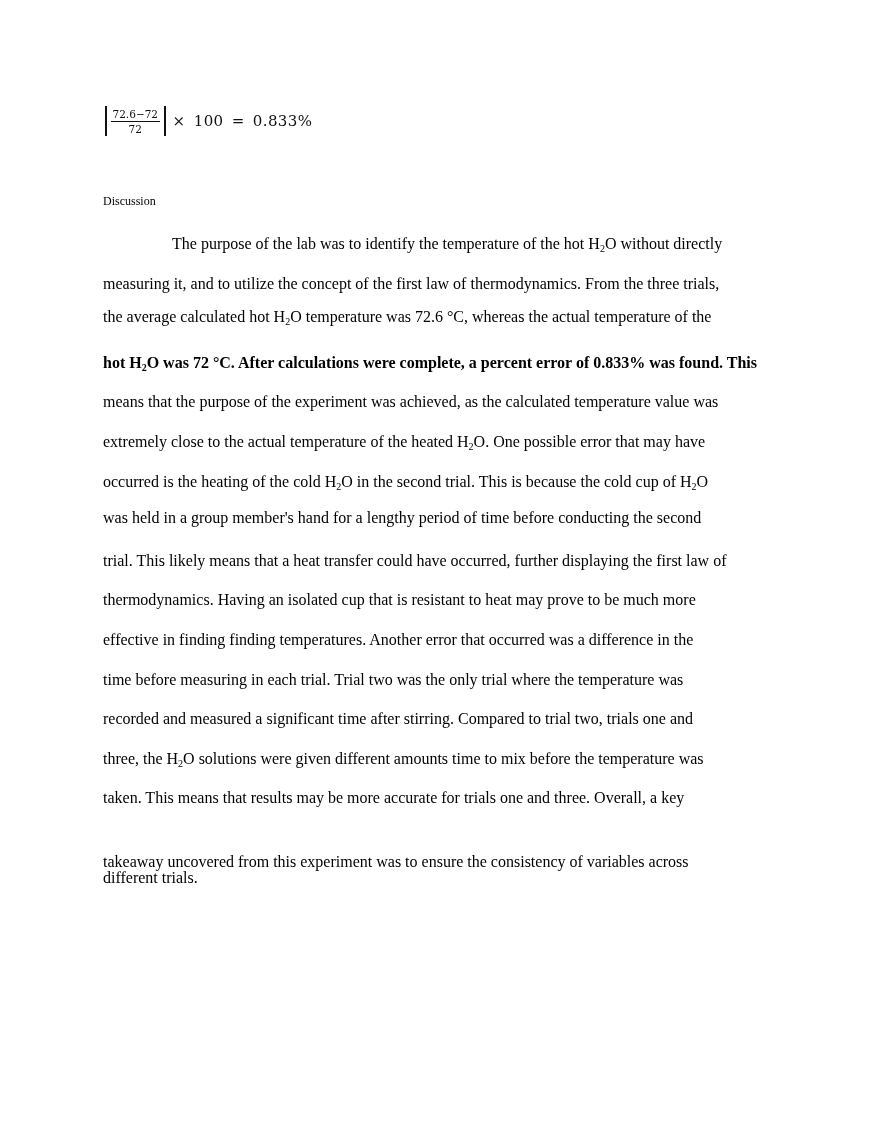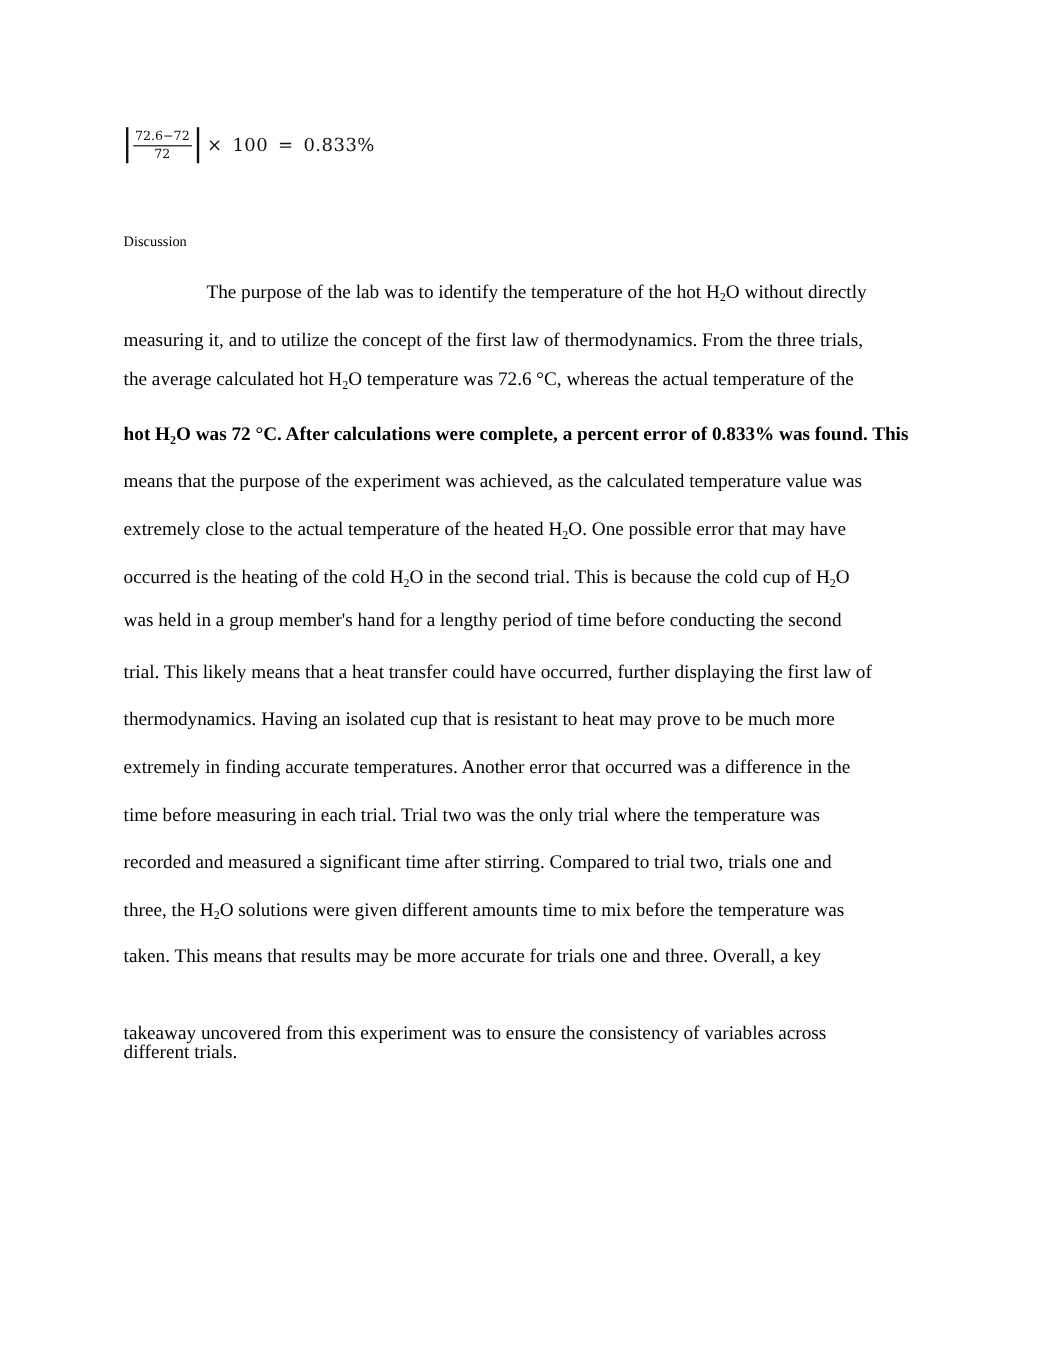--- a/index.html
+++ b/index.html
@@ -37,21 +37,21 @@
       <div class="line indent" style="top: 234px;"><span>The purpose of the lab was to identify the temperature of the hot H</span><sub>2</sub><span>O without directly</span></div>
       <div class="line" style="top: 273.6px;"><span>measuring it, and to utilize the concept of the first law of thermodynamics. From the three trials,</span></div>
       <div class="line" style="top: 307px;"><span>the average calculated hot H</span><sub>2</sub><span>O temperature was 72.6 °C, whereas the actual temperature of the</span></div>
       <div class="line" style="top: 352.8px; font-weight: bold;"><span>hot H</span><sub>2</sub><span>O was 72 °C. After calculations were complete, a percent error of 0.833% was found. This</span></div>
       <div class="line" style="top: 392.4px;"><span>means that the purpose of the experiment was achieved, as the calculated temperature value was</span></div>
       <div class="line" style="top: 432px;"><span>extremely close to the actual temperature of the heated H</span><sub>2</sub><span>O. One possible error that may have</span></div>
       <div class="line" style="top: 471.6px;"><span>occurred is the heating of the cold H</span><sub>2</sub><span>O in the second trial. This is because the cold cup of H</span><sub>2</sub><span>O</span></div>
       <div class="line" style="top: 508px;"><span>was held in a group member's hand for a lengthy period of time before conducting the second</span></div>
       <div class="line" style="top: 550.8px;"><span>trial. This likely means that a heat transfer could have occurred, further displaying the first law of</span></div>
       <div class="line" style="top: 590.4px;"><span>thermodynamics. Having an isolated cup that is resistant to heat may prove to be much more</span></div>
-      <div class="line" style="top: 630px;"><span>extremely in finding accurate temperatures. Another error that occurred was a difference in the</span></div>
+      <div class="line" style="top: 630px;"><span>effective in finding finding temperatures. Another error that occurred was a difference in the</span></div>
       <div class="line" style="top: 669.6px;"><span>time before measuring in each trial. Trial two was the only trial where the temperature was</span></div>
       <div class="line" style="top: 709.2px;"><span>recorded and measured a significant time after stirring. Compared to trial two, trials one and</span></div>
       <div class="line" style="top: 748.8px;"><span>three, the H</span><sub>2</sub><span>O solutions were given different amounts time to mix before the temperature was</span></div>
       <div class="line" style="top: 788.4px;"><span>taken. This means that results may be more accurate for trials one and three. Overall, a key</span></div>
       <div class="line" style="top: 828px; margin-top: 24px;"><span>takeaway uncovered from this experiment was to ensure the consistency of variables across</span></div>
       <div class="line" style="top: 867.6px;"><span>different trials.</span></div>
     </div>
 </div>
 
 </body></html>

